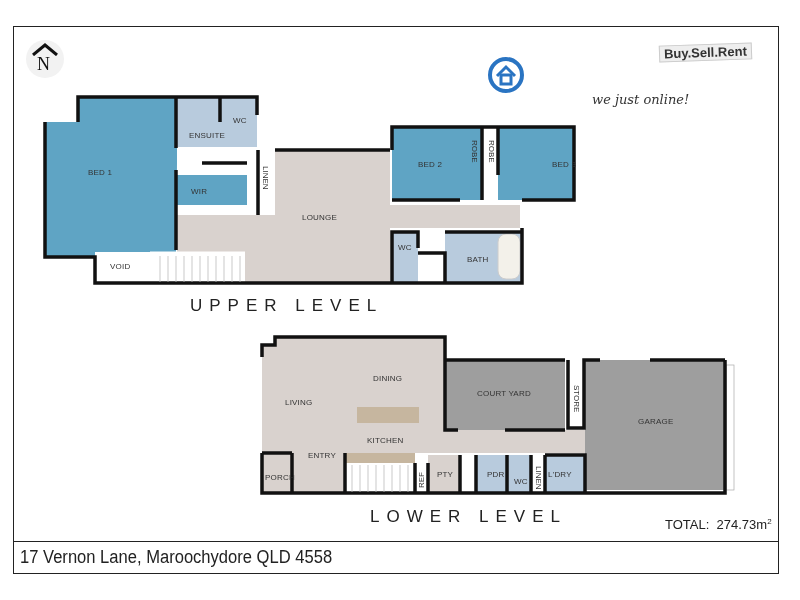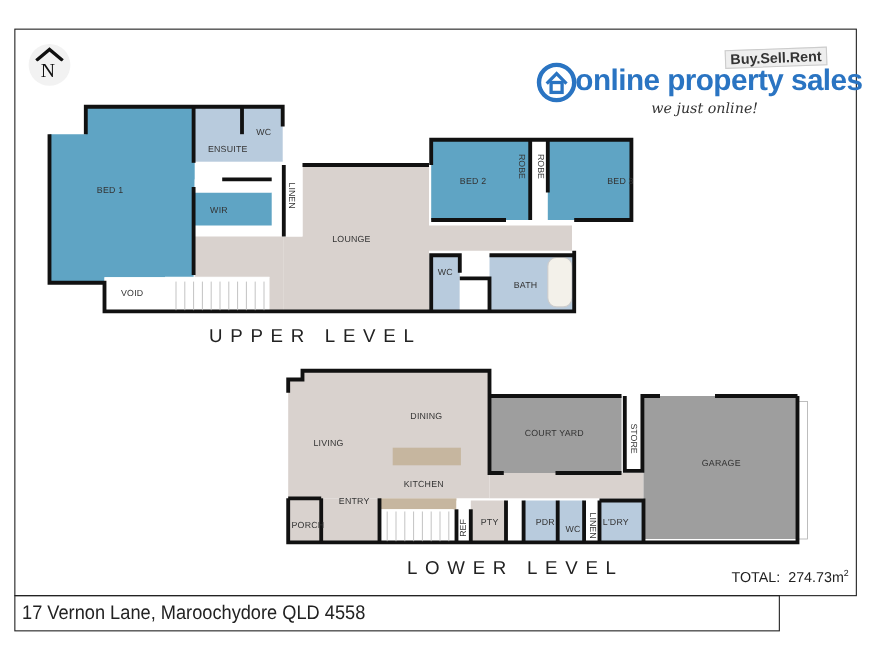--- a/index.html
+++ b/index.html
@@ -1,18 +1,18 @@
 <!DOCTYPE html>
 <html><head>
 <meta charset="utf-8">
 <style>
   html,body{margin:0;padding:0;background:#fff;}
   body{width:800px;height:600px;position:relative;overflow:hidden;font-family:"Liberation Sans",sans-serif;}
   .frame{position:absolute;left:13px;top:26px;width:766px;height:516px;border:1.5px solid #222;box-sizing:border-box;}
-  .addrbox{position:absolute;left:13px;top:541px;width:696px;height:33px;border:1.5px solid #222;border-top:1px solid #222;box-sizing:border-box;}
+  .addrbox{position:absolute;left:13px;top:541px;width:766px;height:33px;border:1.5px solid #222;border-top:1px solid #222;box-sizing:border-box;}
   .addr{position:absolute;left:6px;top:5px;font-size:18px;color:#222;transform:scaleX(0.92);transform-origin:left;}
   .north{position:absolute;left:26px;top:40px;width:38px;height:38px;border-radius:50%;background:#f2f2f2;}
   .north span{position:absolute;left:11px;top:14px;font-family:"Liberation Serif",serif;font-size:18px;color:#111;}
   .north svg{position:absolute;left:4px;top:2px;}
   .logo{position:absolute;left:485px;top:40px;width:300px;height:75px;}
   .logo .bsr{position:absolute;left:174px;top:4px;font-size:13px;font-weight:bold;color:#333;background:#eee;border:1px solid #ccc;padding:0 4px;transform:rotate(-2deg);}
   .logo .brand{position:absolute;left:38px;top:18px;font-size:27px;font-weight:bold;color:#2a74c2;letter-spacing:-0.5px;}
   .logo .tag{position:absolute;left:107px;top:52px;font-family:"DejaVu Serif",serif;font-style:italic;font-size:13px;color:#333;}
   .logo svg{position:absolute;left:2px;top:16px;}
   .lbl{position:absolute;font-size:8px;color:#333;letter-spacing:0.2px;}
@@ -34,21 +34,20 @@
   <span>N</span>
 </div>
 
 <div class="logo">
   <div class="bsr">Buy.Sell.Rent</div>
   <svg width="38" height="38">
     <circle cx="19" cy="19" r="16" fill="none" stroke="#2a74c2" stroke-width="4"></circle>
     <polyline points="10,20 19,11 28,20" fill="none" stroke="#2a74c2" stroke-width="3"></polyline>
     <rect x="14" y="19" width="10" height="9" fill="none" stroke="#2a74c2" stroke-width="3"></rect>
   </svg>
-  <div class="brand">online property sales</div>
   <div class="tag">we just online!</div>
 </div>
 
 <svg class="plan" width="800" height="600">
 
   <g>
     <polygon points="45,122 78,122 78,97 177,97 177,163 176,252 95,252 95,257 45,257" fill="#5fa4c4"></polygon>
     <rect x="177" y="97" width="80" height="50" fill="#b8cbdd"></rect>
     <rect x="177" y="175" width="70" height="30" fill="#5fa4c4"></rect>
     <rect x="177" y="163" width="70" height="12" fill="#fff"></rect>

